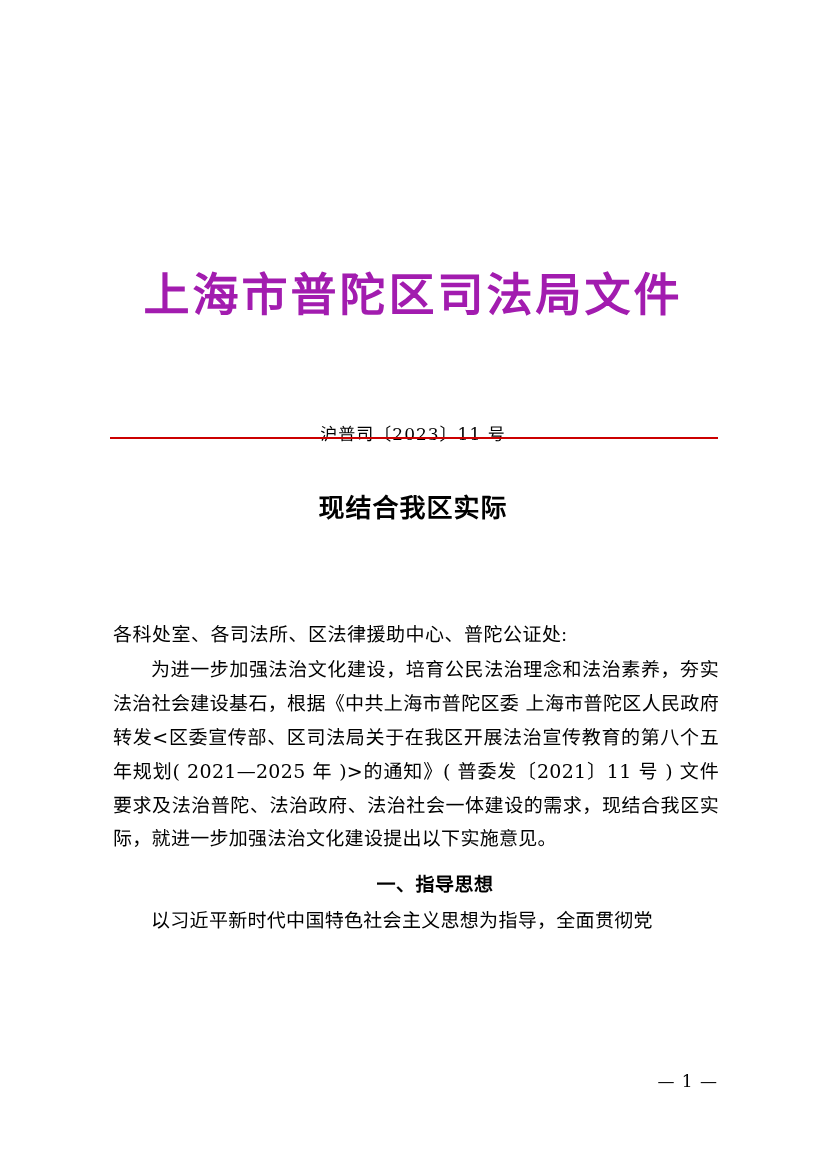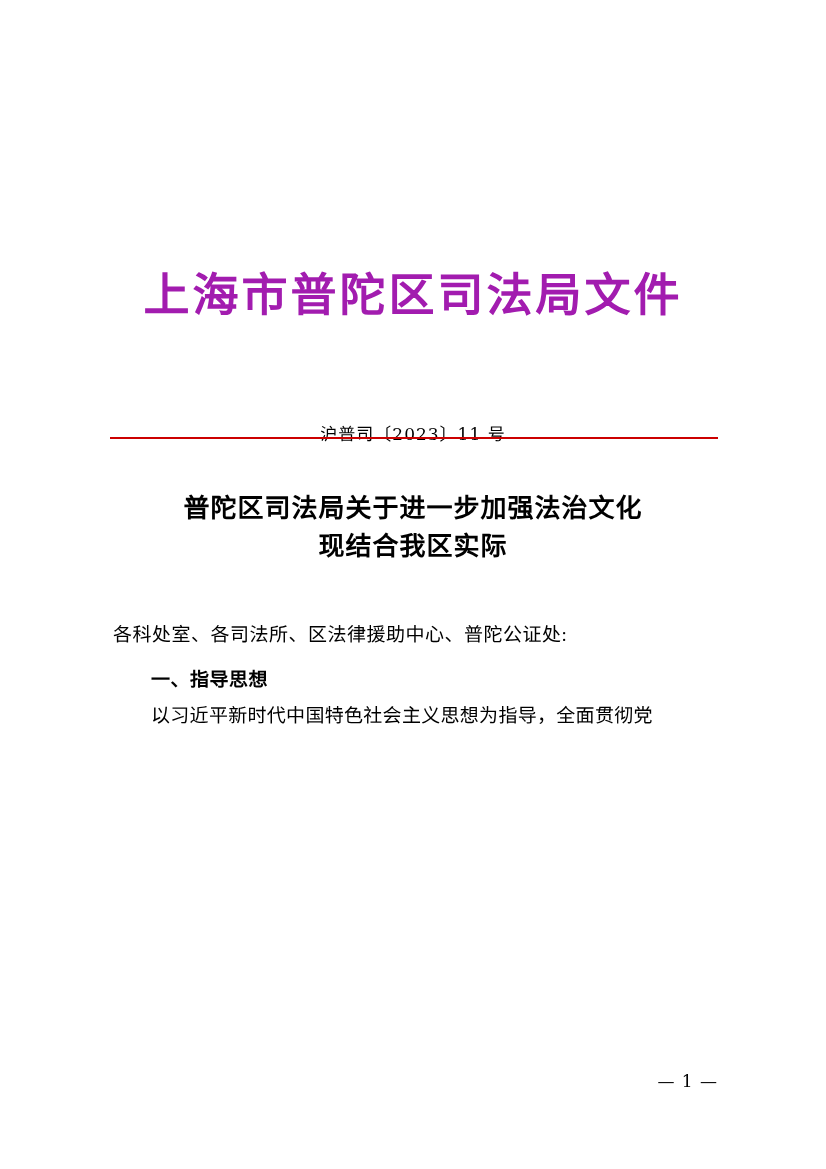--- a/index.html
+++ b/index.html
@@ -99,20 +99,21 @@
     text-justify: inter-ideograph;
     text-indent: 2em;
   }
   .section-heading {
     font-size: 19px;
     font-weight: bold;
     line-height: 1.78;
     margin: 12px 0 0 0;
     text-indent: 2em;
     letter-spacing: 0.5px;
+    text-align: center;
   }
   .para-tail {
     font-size: 19px;
     line-height: 1.78;
     letter-spacing: 0.3px;
     margin: 2px 0 0 0;
     text-indent: 2em;
   }
 
   
@@ -131,27 +132,27 @@
 
   <div class="masthead">
     <div class="masthead-title">上海市普陀区司法局文件</div>
   </div>
 
   <div class="doc-number">沪普司〔2023〕11 号</div>
 
   <div class="red-rule"></div>
 
   <div class="doc-title">
-    <div>普陀区司法局关于进一步加强法治文化</div>
     <div>现结合我区实际</div>
   </div>
 
   <div class="body-block">
     <p class="salutation">各科处室、各司法所、区法律援助中心、普陀公证处:</p>
 
+    <p class="para">为进一步加强法治文化建设，培育公民法治理念和法治素养，夯实法治社会建设基石，根据《中共上海市普陀区委 上海市普陀区人民政府转发&lt;区委宣传部、区司法局关于在我区开展法治宣传教育的第八个五年规划( 2021—2025 年 )&gt;的通知》( 普委发〔2021〕11 号 ) 文件要求及法治普陀、法治政府、法治社会一体建设的需求，现结合我区实际，就进一步加强法治文化建设提出以下实施意见。</p>
 
     <p class="section-heading">一、指导思想</p>
 
     <p class="para-tail">以习近平新时代中国特色社会主义思想为指导，全面贯彻党</p>
   </div>
 
   <div class="page-number">— 1 —</div>
 
 </div>
 

